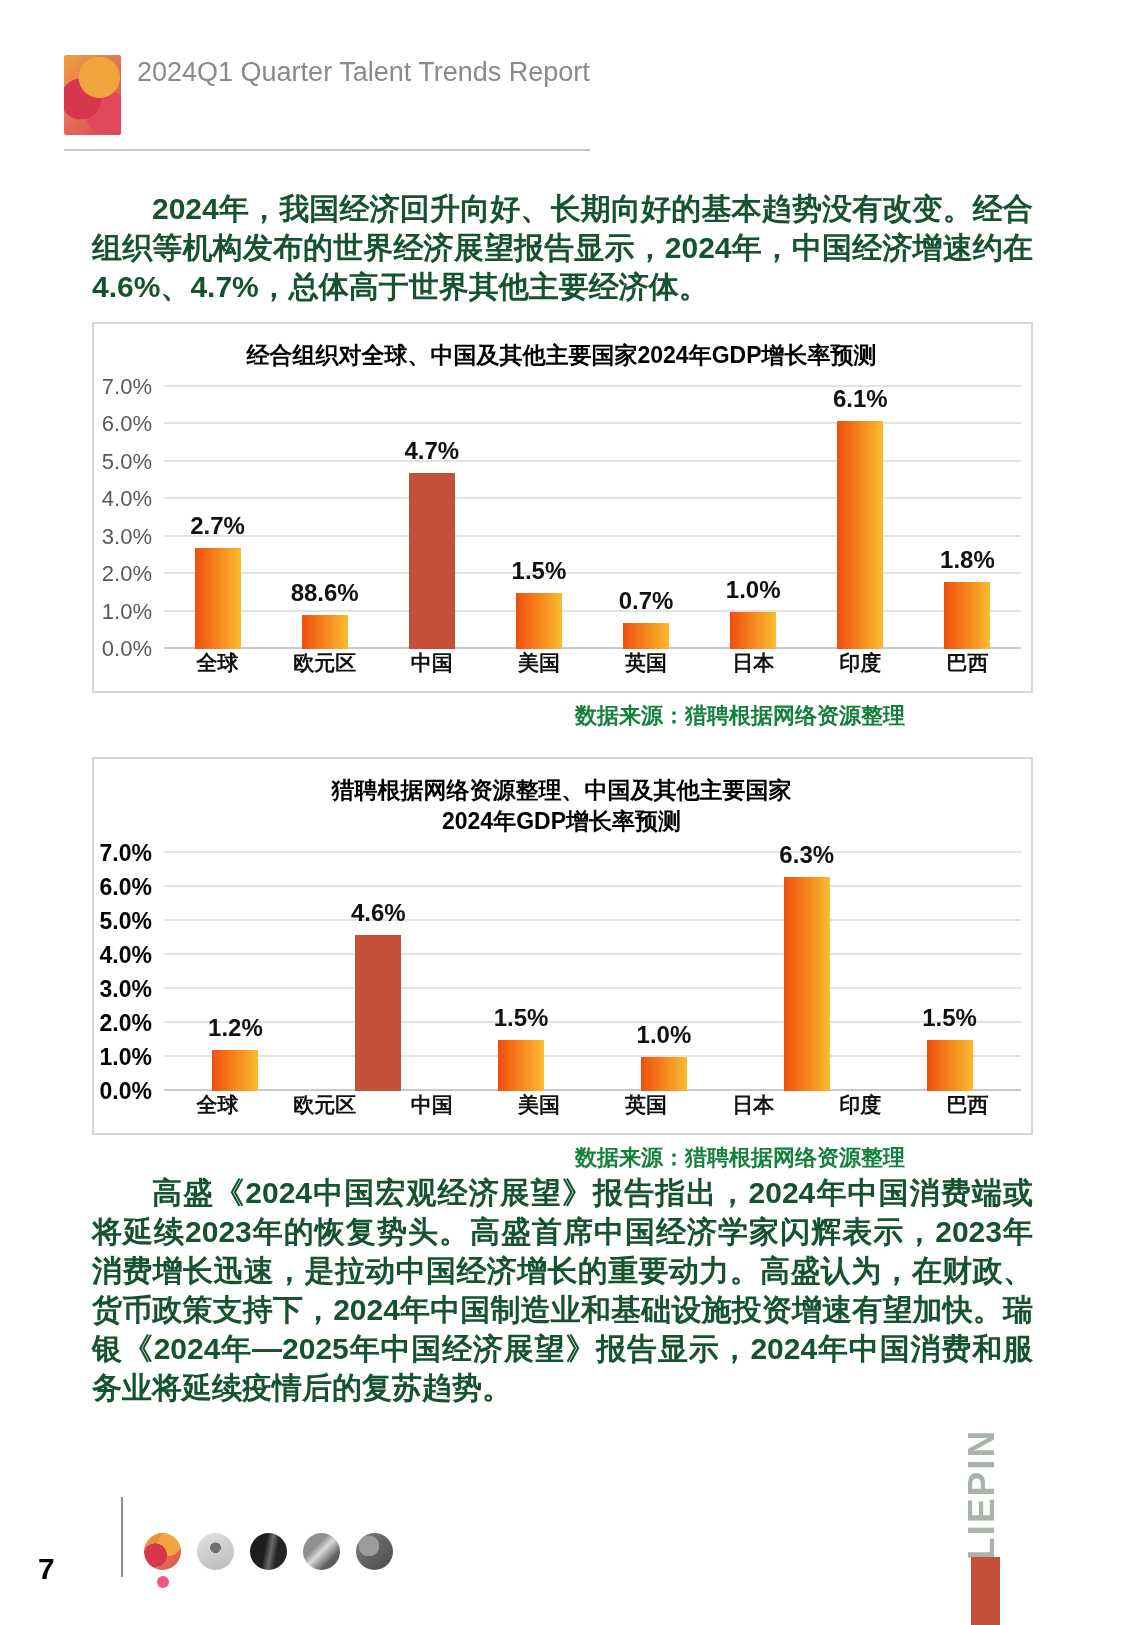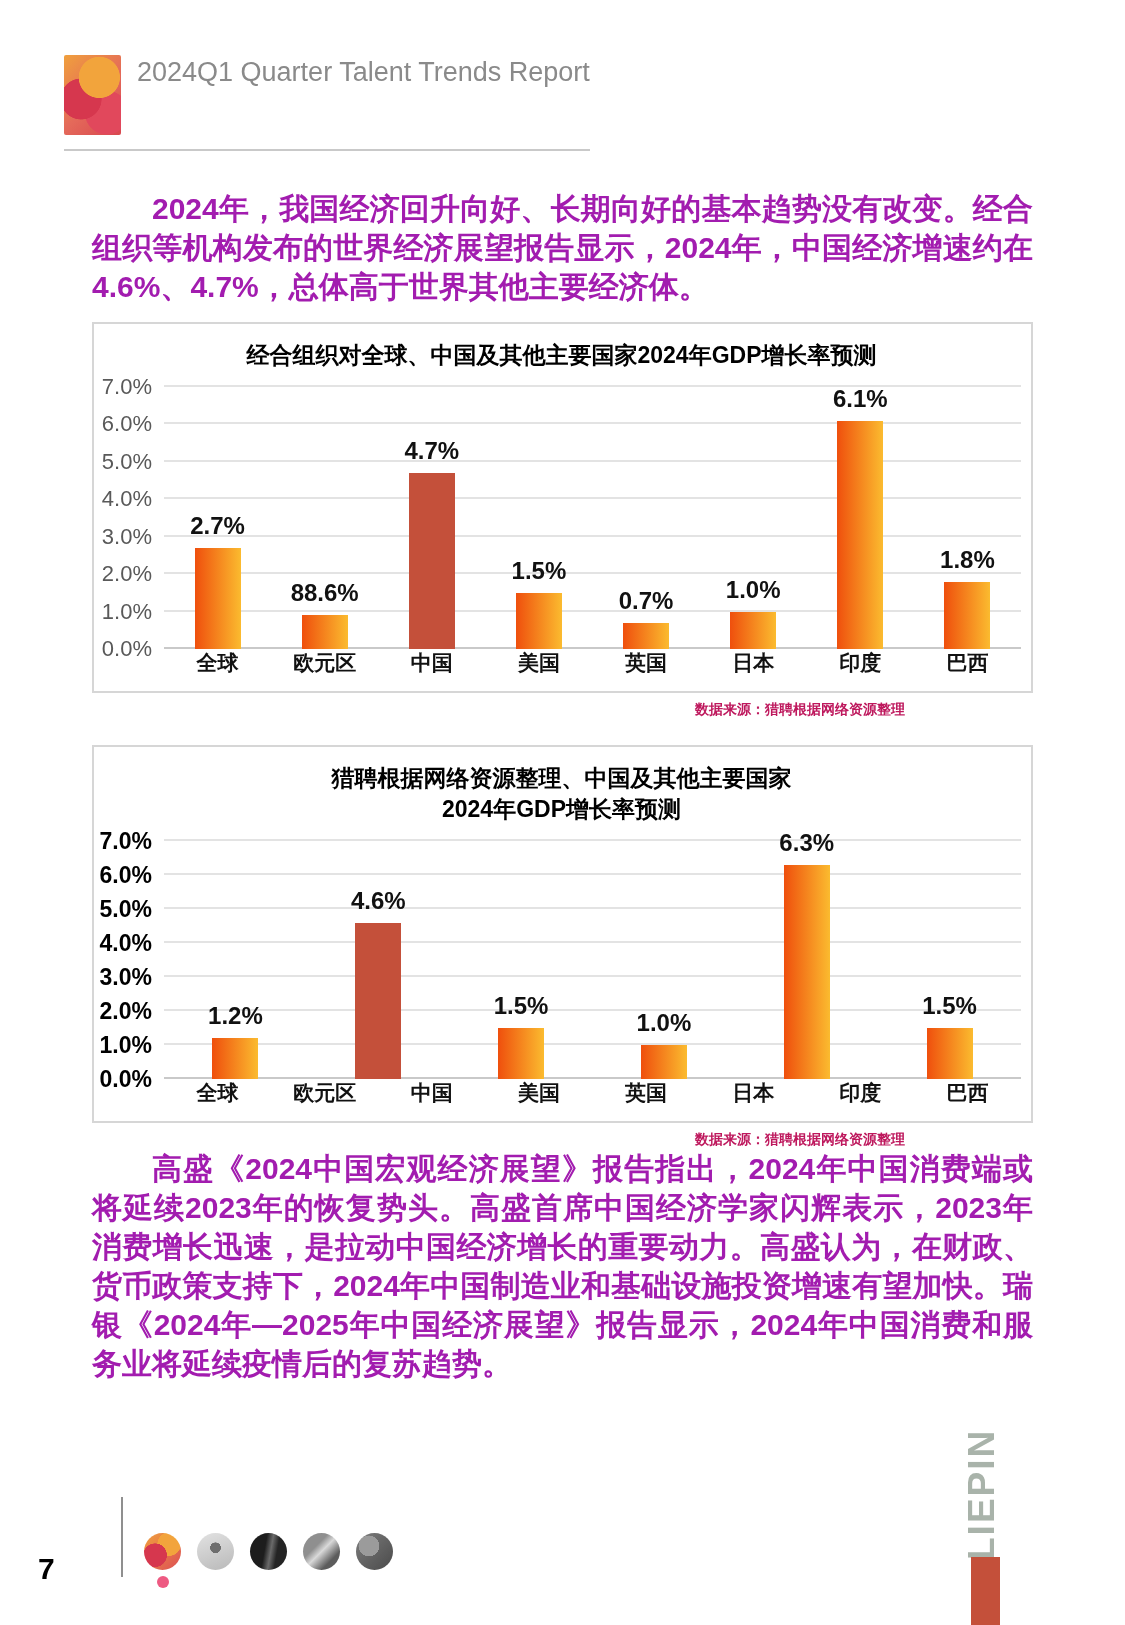--- a/index.html
+++ b/index.html
@@ -15,21 +15,21 @@
       radial-gradient(circle at 30% 55%, #d6374e 0 34%, rgba(0,0,0,0) 35%),
       radial-gradient(circle at 75% 72%, #e1485c 0 30%, rgba(0,0,0,0) 31%),
       linear-gradient(135deg,#f0a03d 0%, #e4695a 55%, #d8474f 100%); }
   .header-text { display:flex; flex-direction:column; gap:6px; padding-top:2px; }
   .header-line1 { font-size:26px; font-weight:500; color:#8a8a8a; letter-spacing:1px; }
   .header-line2 { font-size:27px; font-weight:500; color:#8a8a8a; }
   .header-rule { width:526px; height:0; border-top:2px solid #c9c9c9; margin:14px 0 0 64px; }
 
   
   .content { width:941px; margin:0 92px; }
-  .body-para { font-size:30px; font-weight:700; line-height:39px; color:#a21caf;
+  .body-para { font-size:30px; font-weight:700; line-height:39px; color:#14532d;
     text-indent:2em; text-align:justify; }
   .para-1 { margin-top:38px; }
   .para-2 { }
 
   
   .chart-card { border:2px solid #d6d6d6; margin-top:16px; padding:16px 10px 14px 8px; background:#fff; }
   .chart-card-2 { margin-top:26px; }
   .chart-title { text-align:center; font-weight:700; font-size:23px; color:#000; line-height:31px; }
   .chart { width:100%; }
   .plot-wrap { display:flex; margin-top:16px; }
@@ -41,21 +41,21 @@
   .plot-area { flex:1; position:relative; }
   .gridline { position:absolute; left:0; right:0; height:2px; background:#e3e3e3; }
   .gridline.base { background:#c9c9c9; }
   .bars { position:absolute; left:0; right:0; top:0; bottom:0; display:flex; }
   .bar-col { flex:1; position:relative; height:100%; }
   .bar { position:absolute; bottom:0; left:50%; transform:translateX(-50%); width:46px; }
   .bar-label { position:absolute; left:50%; transform:translateX(-50%); white-space:nowrap;
     font-weight:700; font-size:24px; color:#111; }
   .x-labels { display:flex; margin-left:62px; }
   .x-label { flex:1; text-align:center; font-weight:700; font-size:21px; color:#111; }
-  .source { text-align:right; padding-right:128px; margin-top:8px; font-size:14px; font-weight:600; color:#be185d; }
+  .source { text-align:right; padding-right:128px; margin-top:8px; font-size:22px; font-weight:600; color:#15803d; }
 
   
   .page-number { position:absolute; left:38px; top:1552px; font-size:30px; font-weight:700; color:#000; }
   .footer-vline { position:absolute; left:121px; top:1497px; width:2px; height:80px; background:#8f8f8f; }
   .thumbs { position:absolute; left:144px; top:1533px; display:flex; gap:16px; }
   .thumb { width:37px; height:37px; border-radius:50%; }
   .thumb-fruit { background:
       radial-gradient(circle at 30% 60%, #d6374e 0 34%, rgba(0,0,0,0) 35%),
       radial-gradient(circle at 68% 30%, #f2a43c 0 32%, rgba(0,0,0,0) 33%),
       linear-gradient(135deg,#f0a03d, #dd4f55); }

